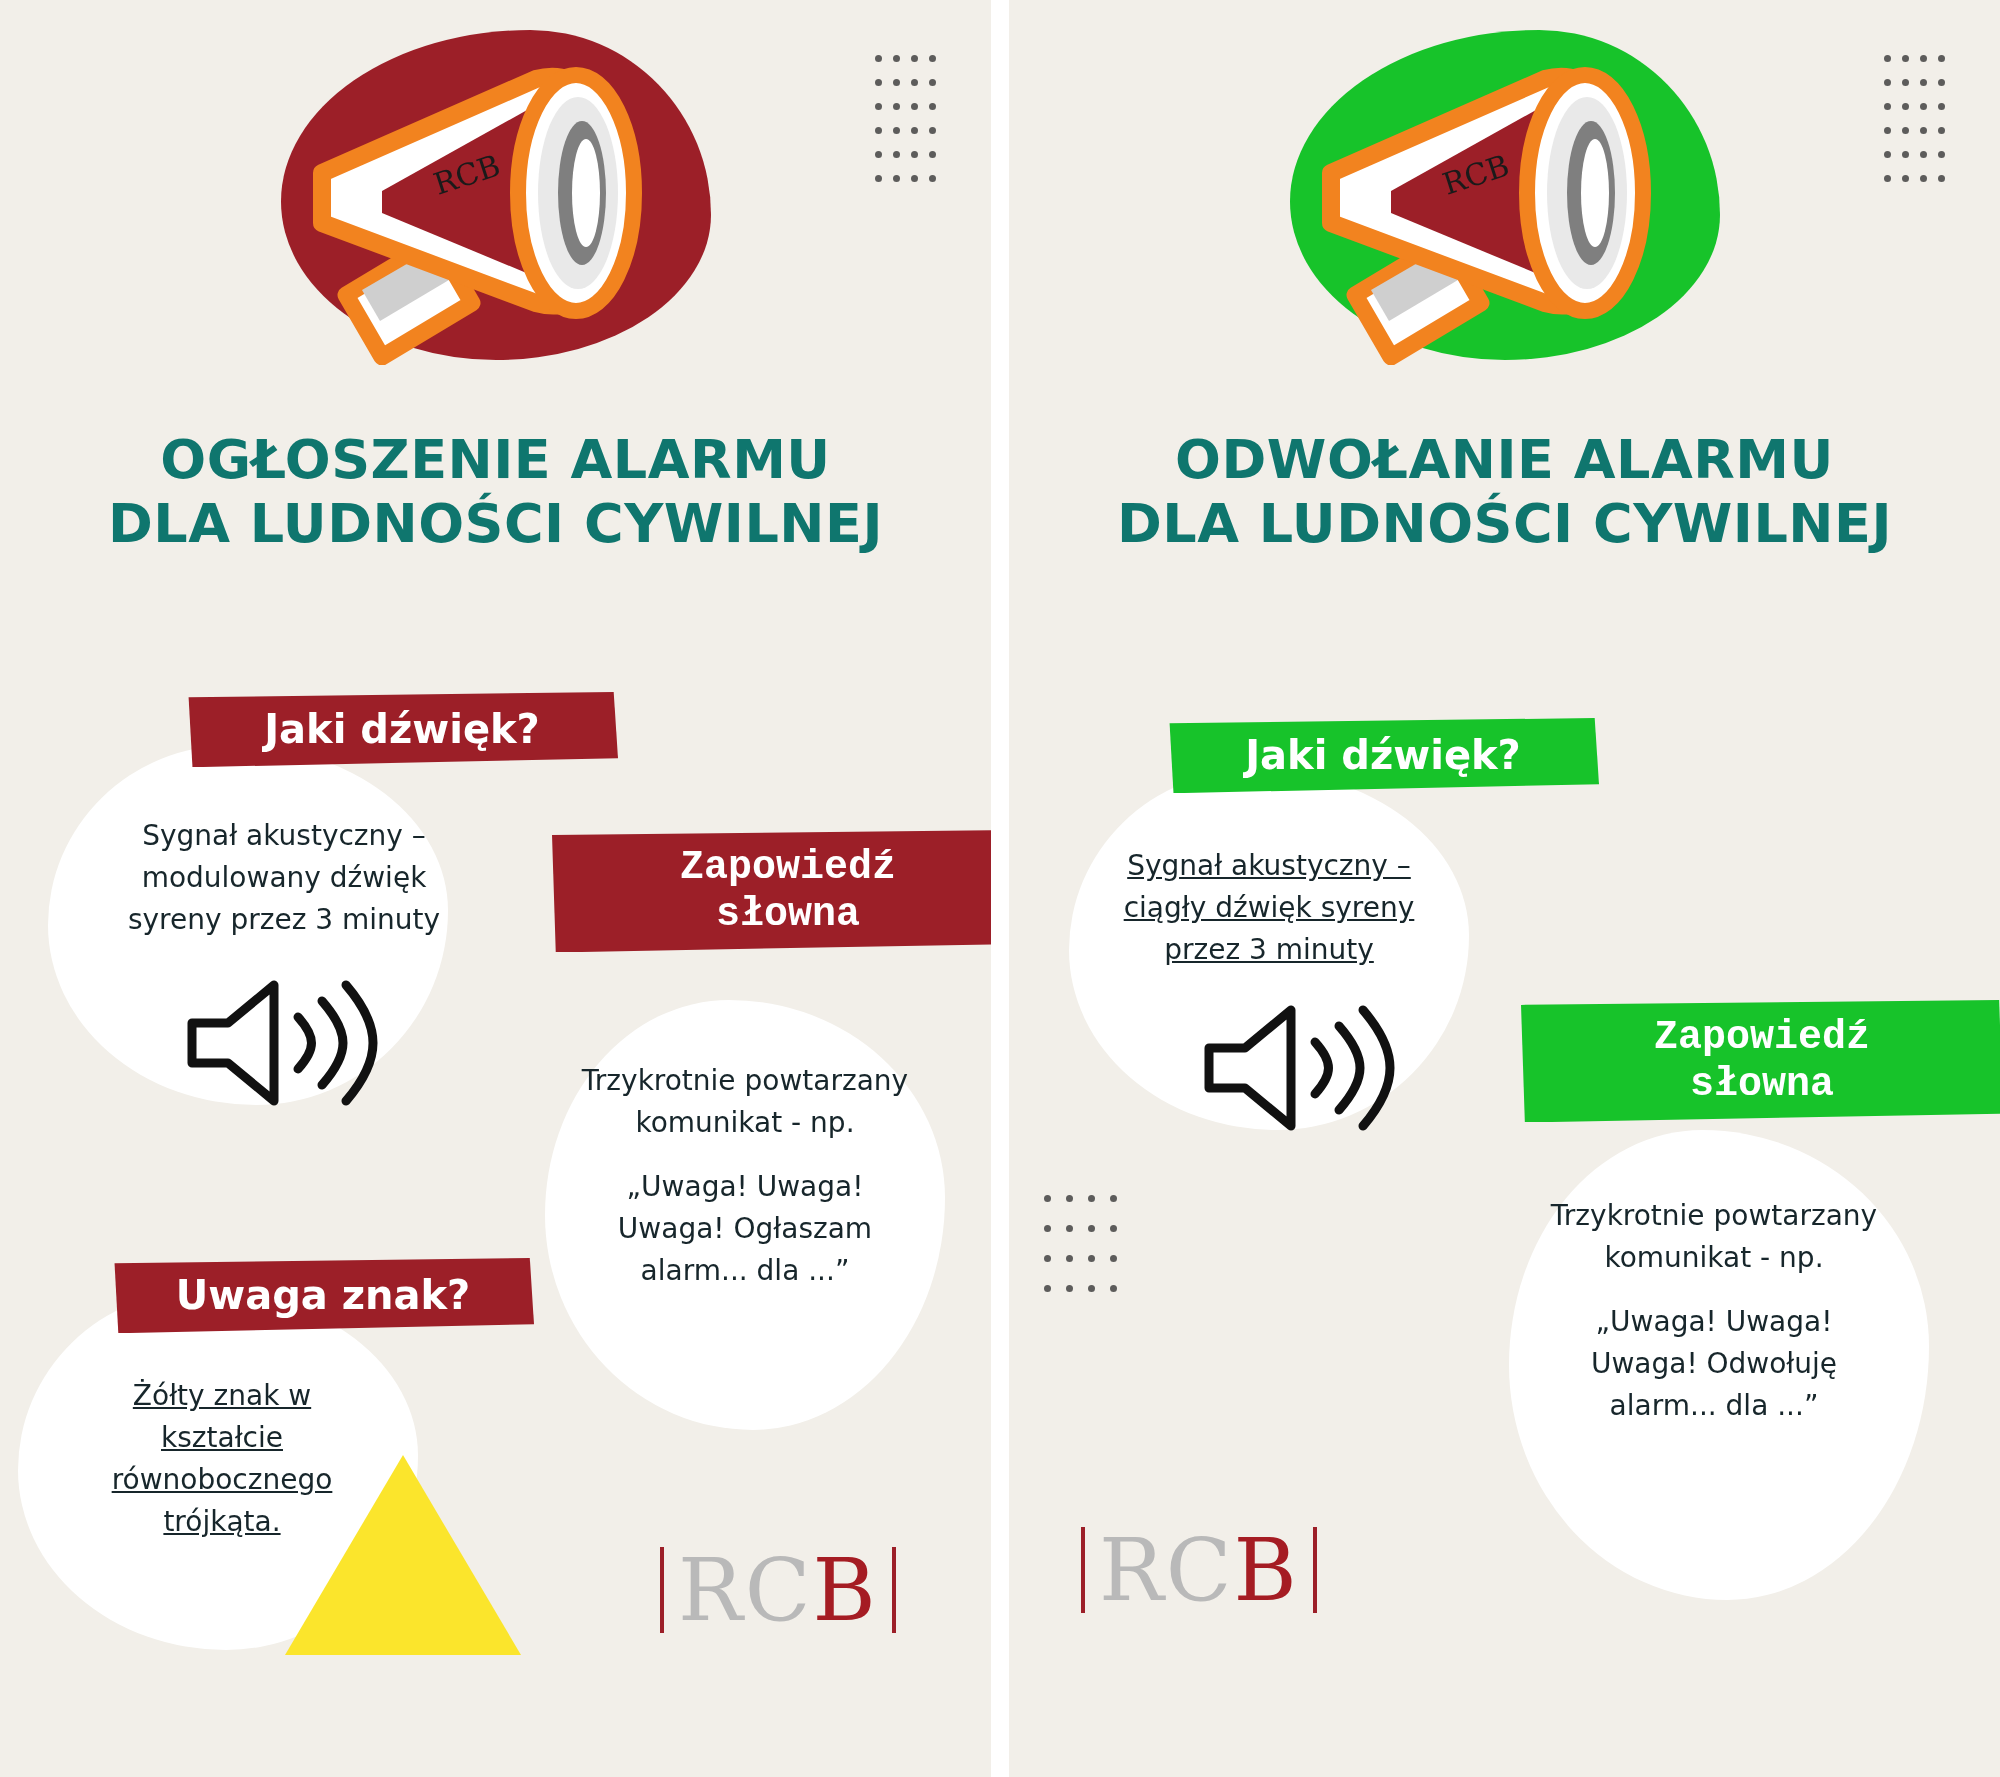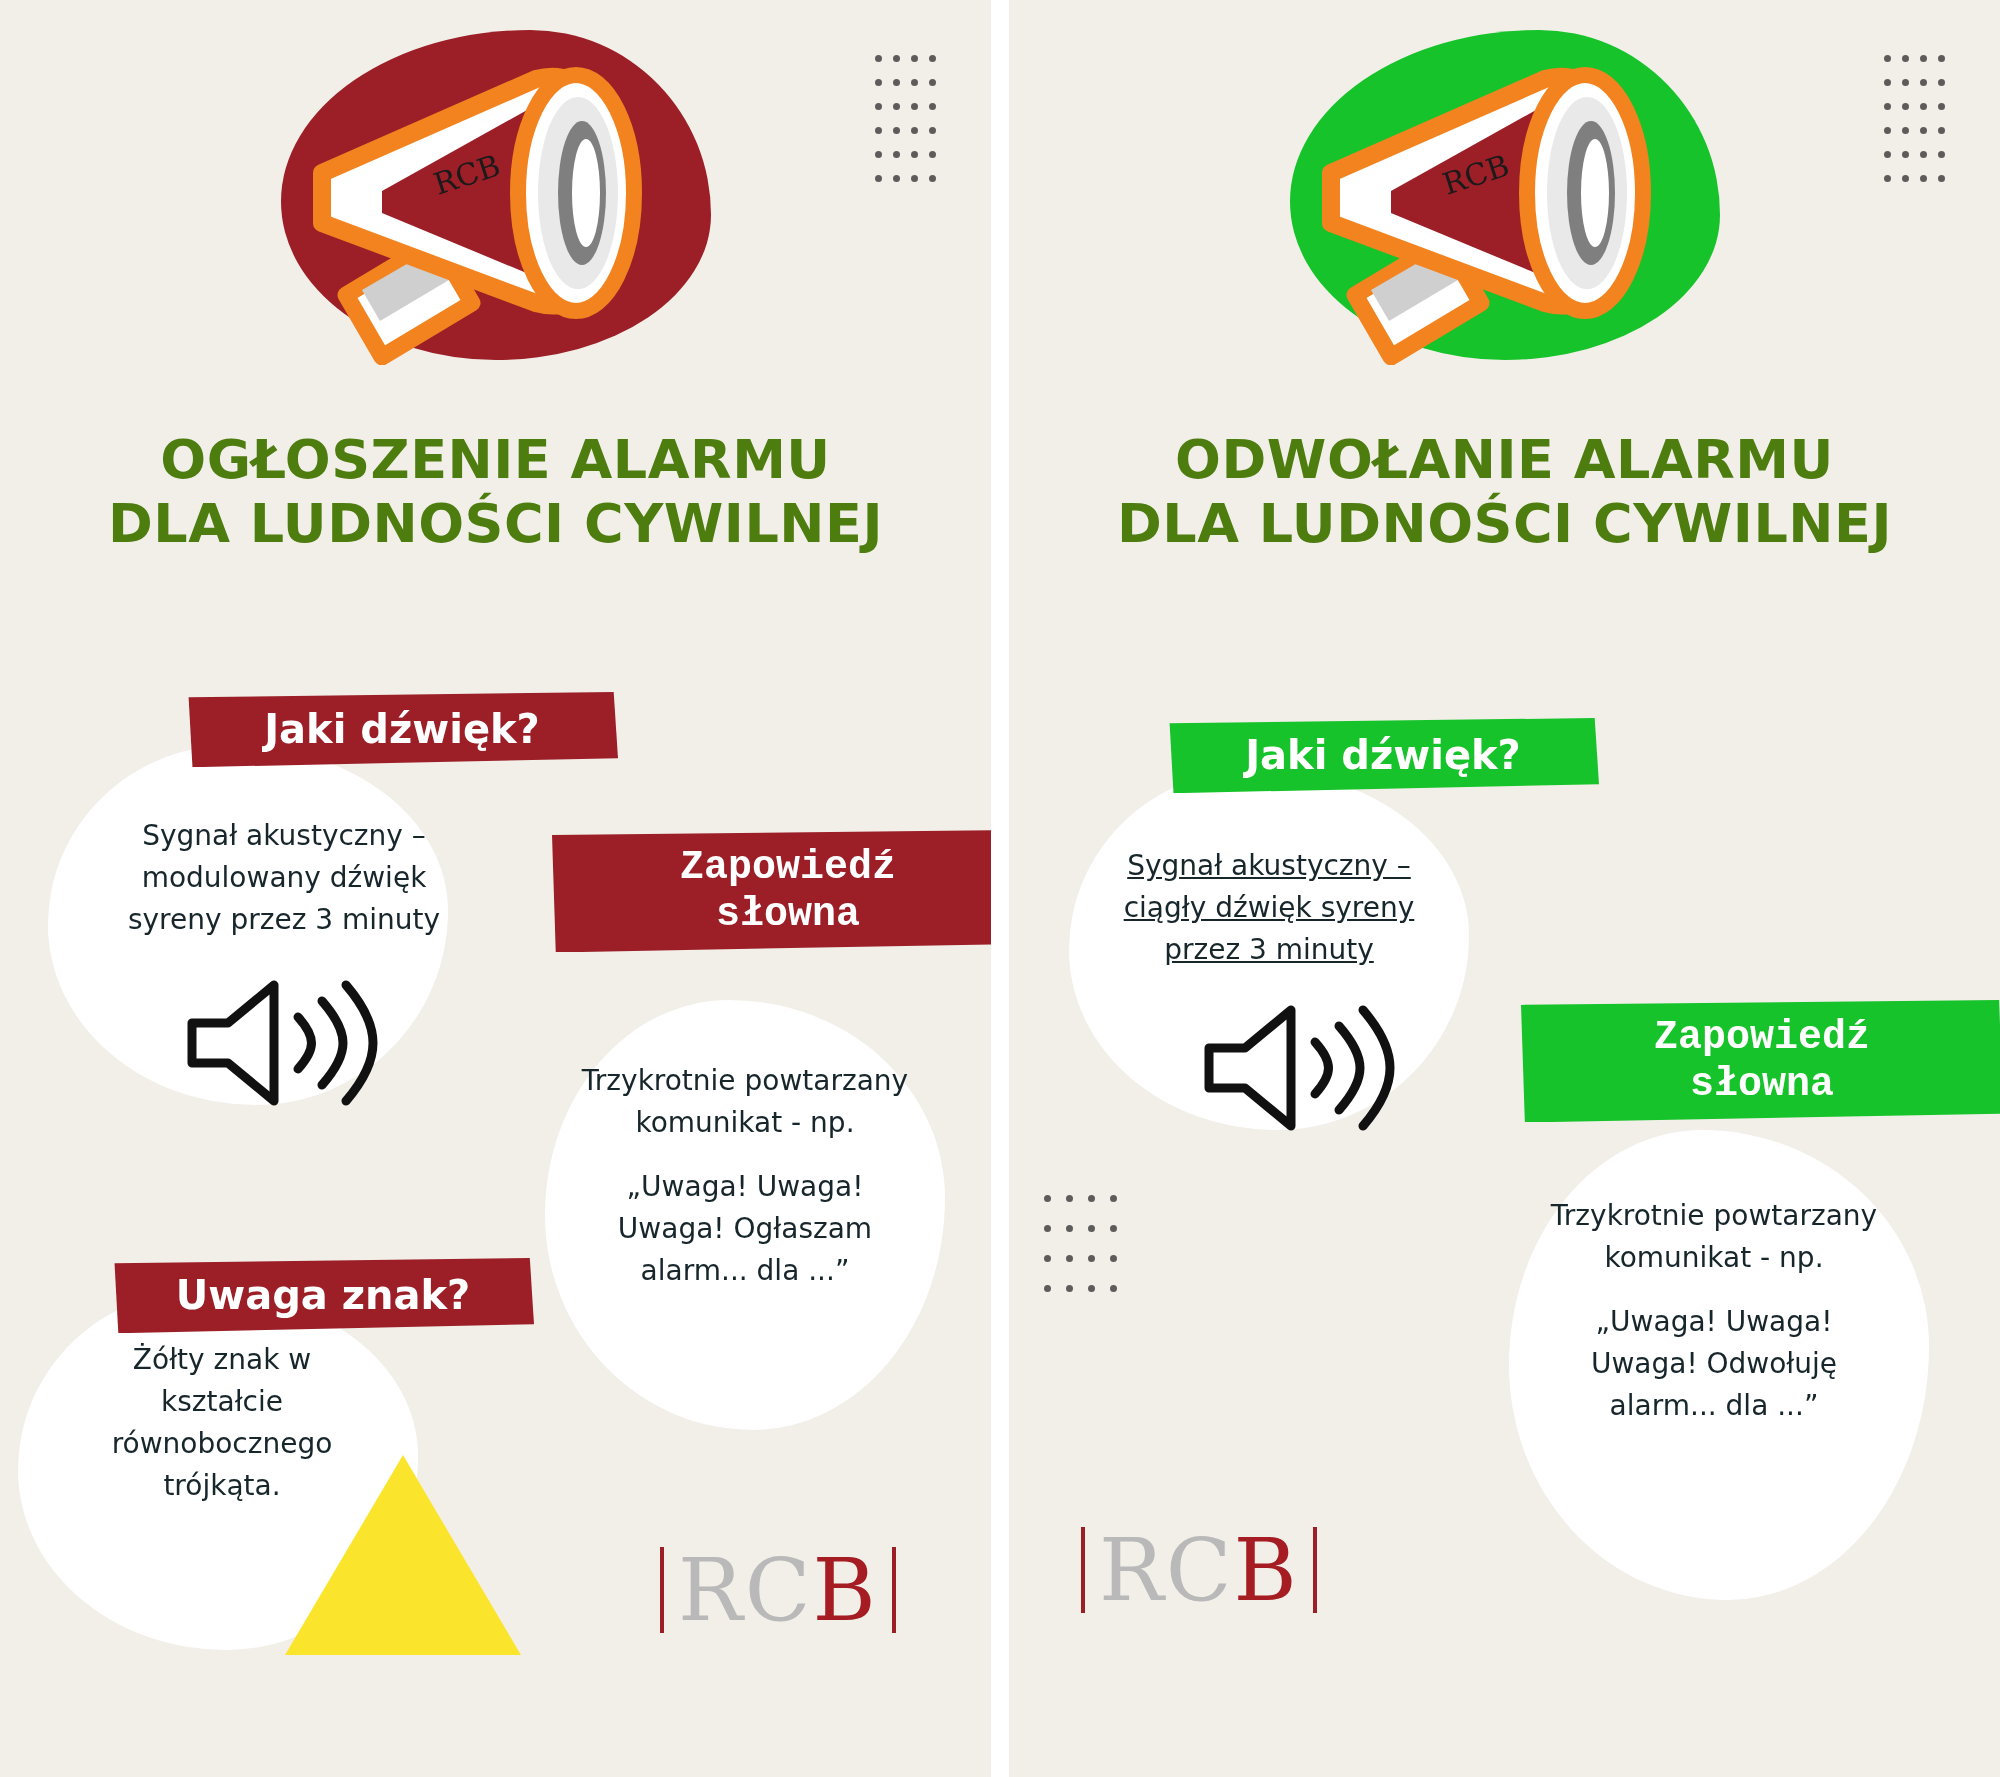--- a/index.html
+++ b/index.html
@@ -73,21 +73,21 @@
     left: 50%;
     transform: translateX(-50%);
     width: 420px;
     height: 320px;
   }
 
   
   .title {
     margin: 8px 0 0;
     text-align: center;
-    color: #4d7c0f;
+    color: #0f766e;
     font-family: "DejaVu Sans", sans-serif;
     font-weight: bold;
     font-size: 54px;
     line-height: 1.18;
     letter-spacing: .5px;
   }
 
   
   .soft {
     position: absolute;
@@ -231,21 +231,21 @@
     </div>
     <div class="card-text" style="left:580px; top:1060px; width:330px;">
       <p>Trzykrotnie powtarzany komunikat - np.</p>
       <p>„Uwaga! Uwaga! Uwaga! Ogłaszam alarm... dla ...”</p>
     </div>
 
     <div class="soft" style="left:18px; top:1290px; width:400px; height:360px;"></div>
     <div class="brush red b1" style="left:112px; top:1258px; width:370px;">
       <span>Uwaga znak?</span>
     </div>
-    <div class="card-text" style="left:72px; top:1339px; width:300px;">
+    <div class="card-text" style="left:72px; top:1375px; width:300px;text-decoration:underline;">
       <p>Żółty znak w kształcie równobocznego trójkąta.</p>
     </div>
     <div class="triangle" style="left:285px; top:1455px;"></div>
 
     <div class="rcb-logo" style="left:660px; top:1540px;">
       <span class="bar"></span>
       <span><span class="grey">R</span><span class="grey">C</span><span class="red">B</span></span>
       <span class="bar"></span>
     </div>
   </div>

